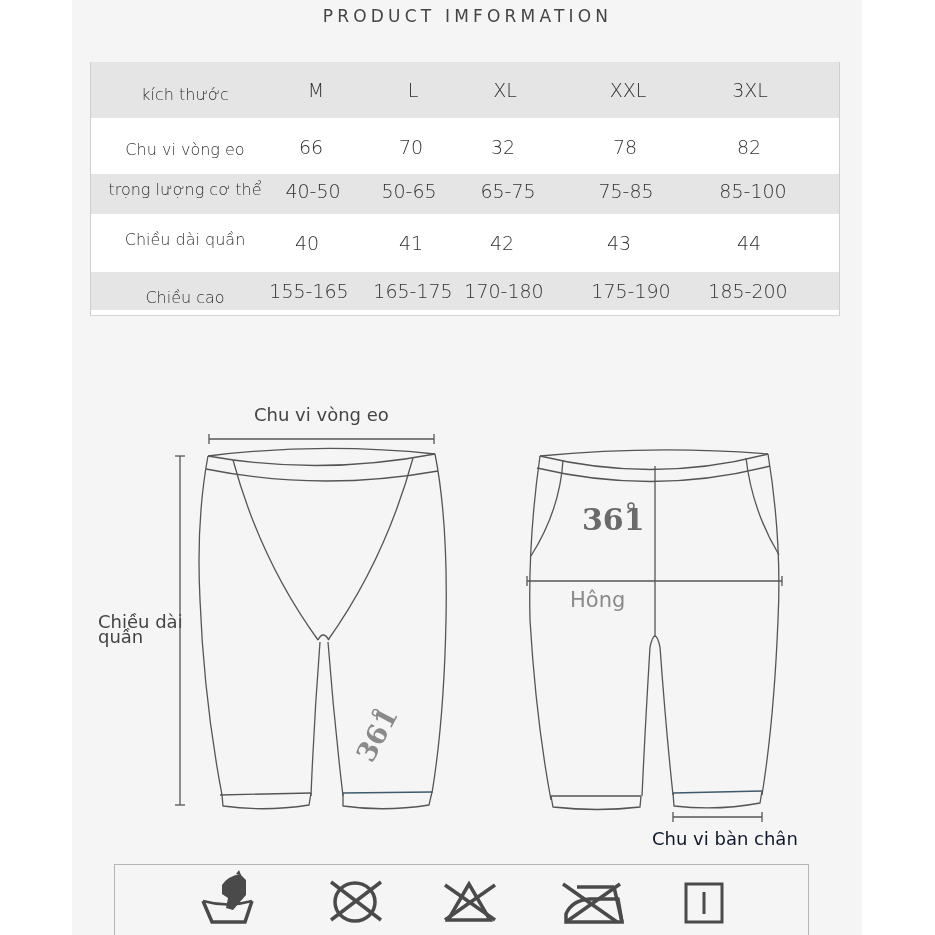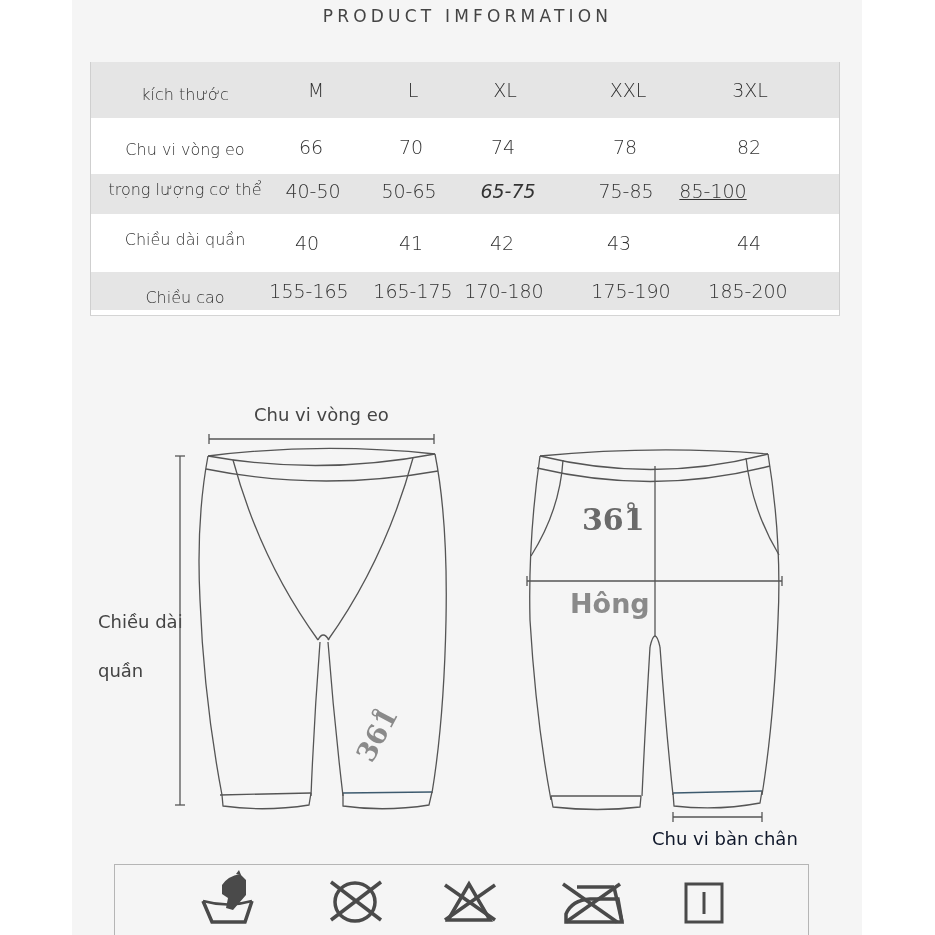--- a/index.html
+++ b/index.html
@@ -23,21 +23,21 @@
   .row.gray { background: #e5e5e5; }
   .cell {
     position: absolute; font-size: 19px; color: #333; white-space: nowrap;
     transform: translateX(-50%); font-family: "DejaVu Sans", sans-serif; font-weight: 300;
   }
   .label-cell { font-size: 16px; }
   .diagram-text {
     position: absolute; font-size: 18px; color: #444; white-space: nowrap;
     font-family: "DejaVu Sans", sans-serif;
   }
-  .diagram-text.gray { color: #8a8a8a; font-size: 27px; font-weight: bold; }
+  .diagram-text.gray { color: #8a8a8a; font-size: 21px; }
   .diagram-text.light { color: #0f172a; }
   svg { position: absolute; left: 0; top: 0; }
   .care-box {
     position: absolute; left: 114px; top: 864px; width: 695px; height: 80px;
     border: 1px solid #b5b5b5; box-sizing: border-box; background: #f5f5f5;
   }
 </style>
 </head>
 <body>
 
@@ -51,31 +51,31 @@
     <span class="cell" style="left:225px;top:17px;">M</span>
     <span class="cell" style="left:322px;top:17px;">L</span>
     <span class="cell" style="left:414px;top:17px;">XL</span>
     <span class="cell" style="left:537px;top:17px;">XXL</span>
     <span class="cell" style="left:659px;top:17px;">3XL</span>
   </div>
   <div class="row" style="top:56px;height:56px;">
     <span class="cell label-cell" style="left:94px;top:22px;">Chu vi vòng eo</span>
     <span class="cell" style="left:220px;top:18px;">66</span>
     <span class="cell" style="left:320px;top:18px;">70</span>
-    <span class="cell" style="left:412px;top:18px;">74</span>
+    <span class="cell" style="left:412px;top:18px;">32</span>
     <span class="cell" style="left:534px;top:18px;">78</span>
     <span class="cell" style="left:658px;top:18px;">82</span>
   </div>
   <div class="row gray" style="top:112px;height:40px;">
     <span class="cell label-cell" style="left:94px;top:6px;">trọng lượng cơ thể</span>
     <span class="cell" style="left:222px;top:6px;">40-50</span>
     <span class="cell" style="left:318px;top:6px;">50-65</span>
-    <span class="cell" style="left:417px;top:6px;font-style:italic;">65-75</span>
+    <span class="cell" style="left:417px;top:6px;">65-75</span>
     <span class="cell" style="left:535px;top:6px;">75-85</span>
-    <span class="cell" style="left:622px;top:6px;text-decoration:underline;">85-100</span>
+    <span class="cell" style="left:662px;top:6px;">85-100</span>
   </div>
   <div class="row" style="top:146px;height:64px;">
     <span class="cell label-cell" style="left:94px;top:22px;">Chiều dài quần</span>
     <span class="cell" style="left:216px;top:24px;">40</span>
     <span class="cell" style="left:320px;top:24px;">41</span>
     <span class="cell" style="left:411px;top:24px;">42</span>
     <span class="cell" style="left:528px;top:24px;">43</span>
     <span class="cell" style="left:658px;top:24px;">44</span>
   </div>
   <div class="row gray" style="top:210px;height:38px;">
@@ -83,21 +83,21 @@
     <span class="cell" style="left:218px;top:8px;">155-165</span>
     <span class="cell" style="left:322px;top:8px;">165-175</span>
     <span class="cell" style="left:413px;top:8px;">170-180</span>
     <span class="cell" style="left:540px;top:8px;">175-190</span>
     <span class="cell" style="left:657px;top:8px;">185-200</span>
   </div>
 </div>
 
 <span class="diagram-text" style="left:254px;top:404px;">Chu vi vòng eo</span>
 <span class="diagram-text" style="left:98px;top:611px;">Chiều dài</span>
-<span class="diagram-text" style="left:98px;top:660px;">quần</span>
+<span class="diagram-text" style="left:98px;top:626px;">quần</span>
 <span class="diagram-text gray" style="left:570px;top:588px;">Hông</span>
 <span class="diagram-text light" style="left:652px;top:828px;">Chu vi bàn chân</span>
 
 <svg width="935" height="935">
   <g fill="none" stroke="#555" stroke-width="1.3">
 
     <g>
       <line x1="209" y1="439" x2="434" y2="439"></line>
       <line x1="209" y1="434" x2="209" y2="444"></line>
       <line x1="434" y1="434" x2="434" y2="444"></line>

